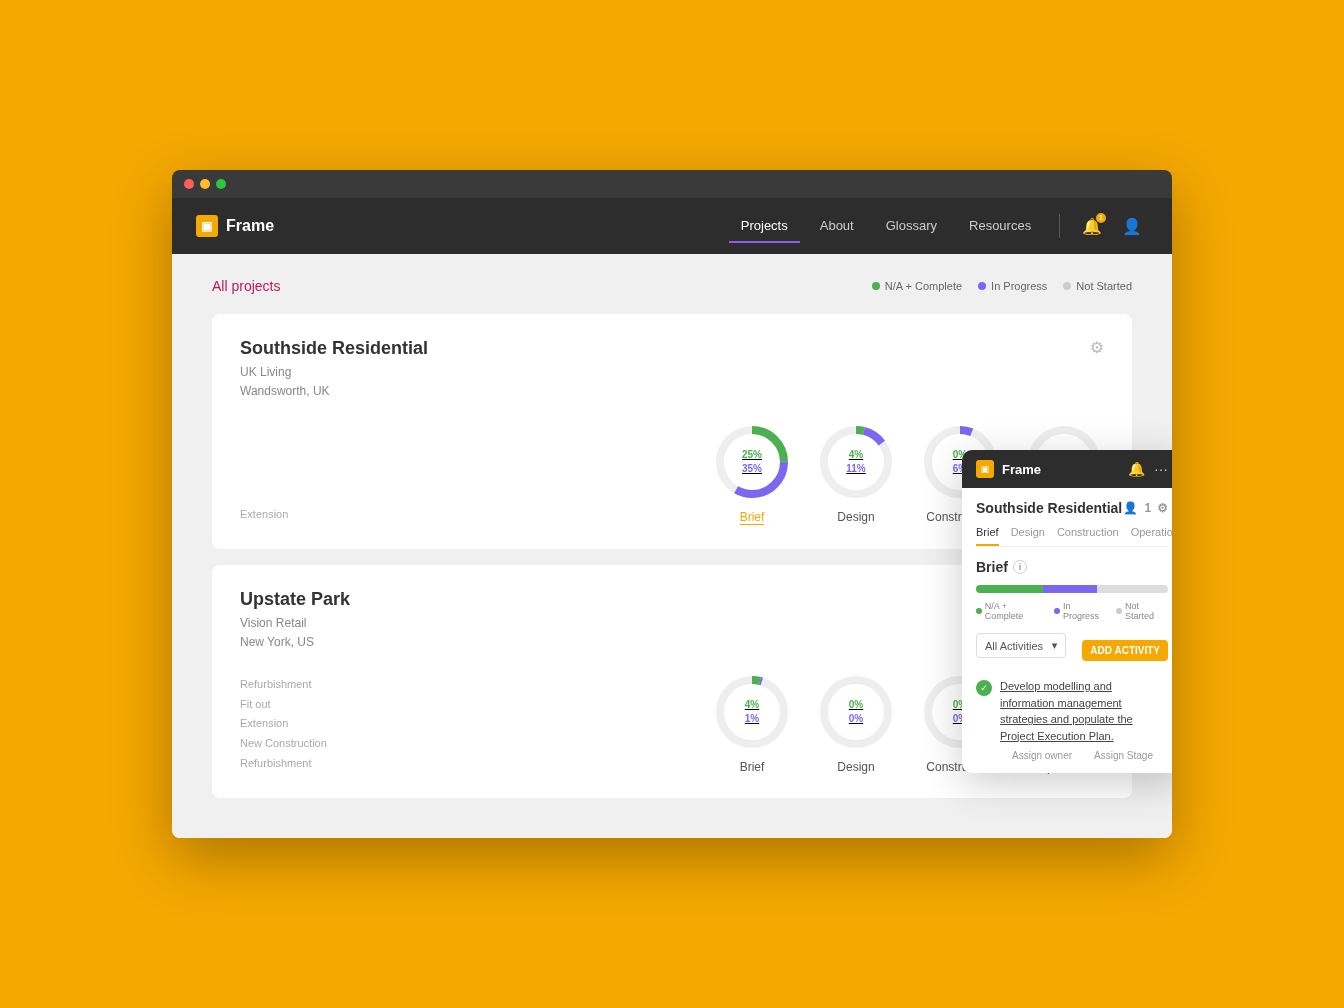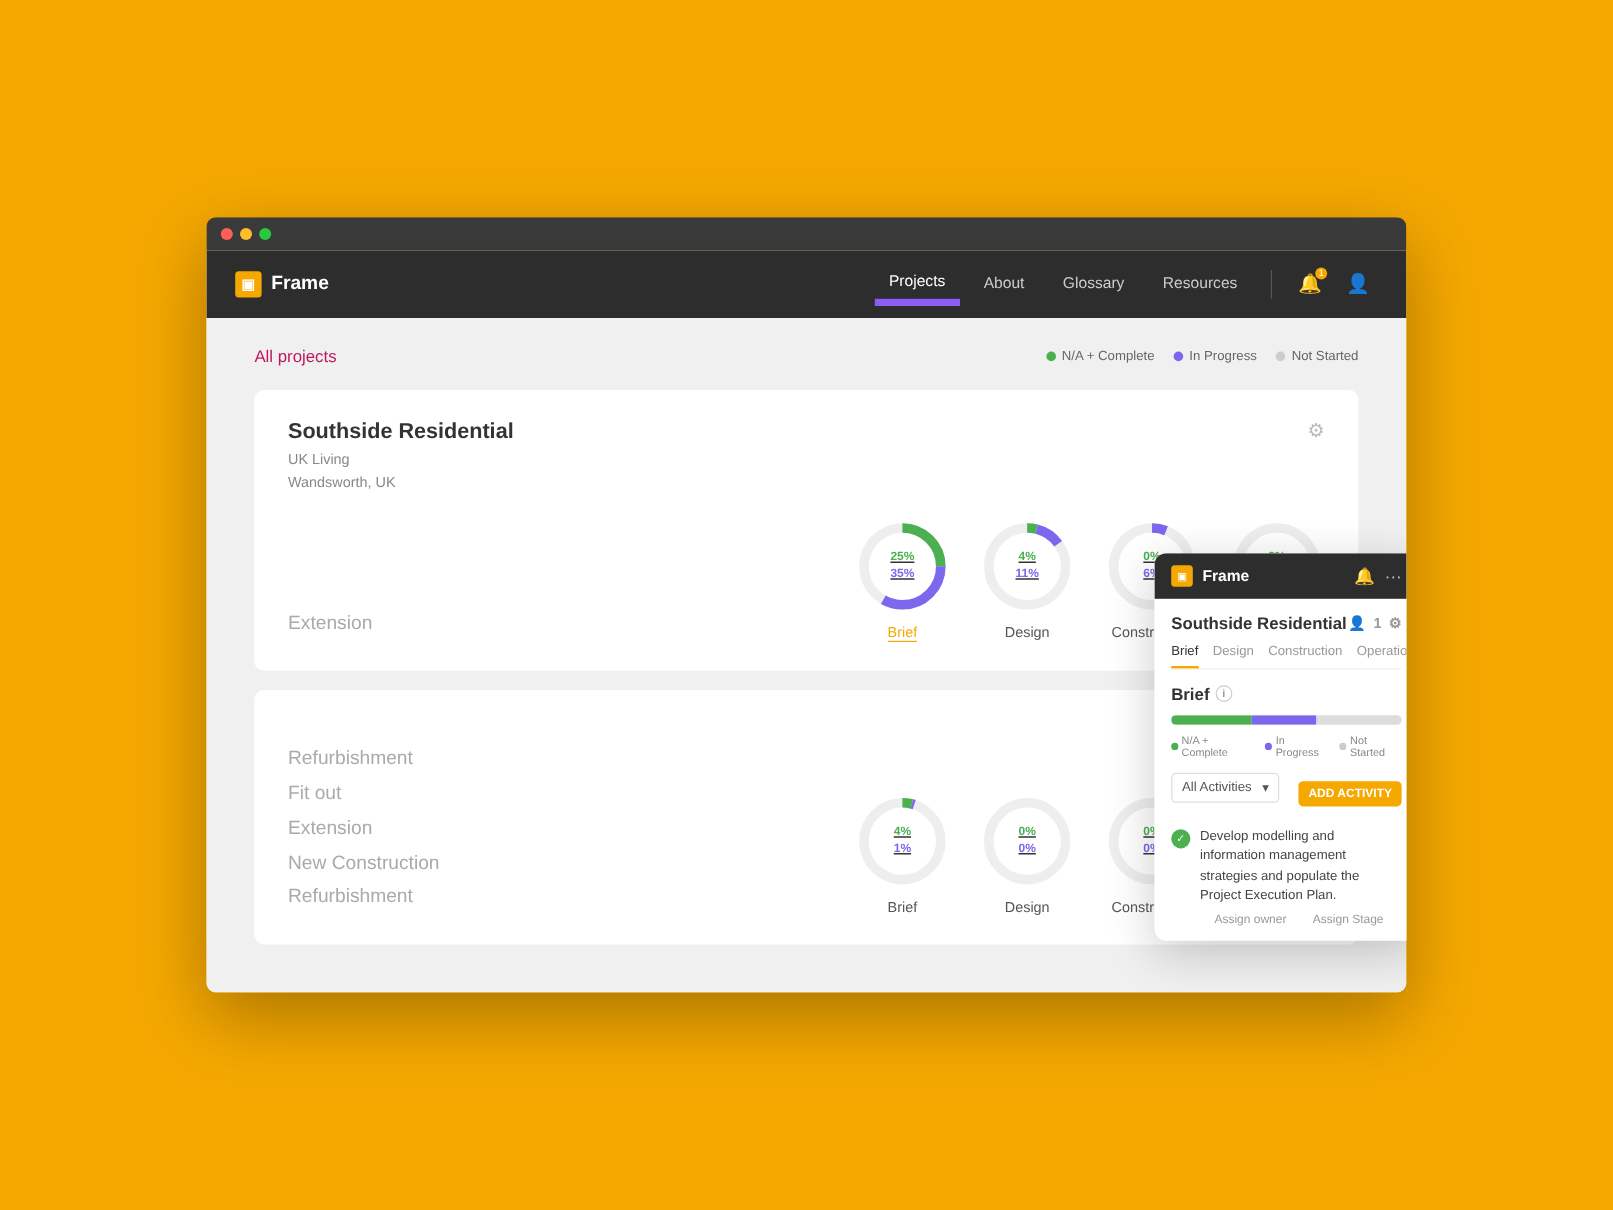--- a/index.html
+++ b/index.html
@@ -78,21 +78,21 @@
     .nav-link {
       color: #ccc;
       font-size: 13px;
       padding: 8px 12px;
       cursor: pointer;
       border-bottom: 2px solid transparent;
       text-decoration: none;
     }
     .nav-link.active {
       color: white;
-      border-bottom: 6px solid #8b5cf6;
+      border-bottom: 2px solid #8b5cf6;
     }
     .nav-divider {
       width: 1px;
       height: 24px;
       background: #555;
       margin: 0 8px;
     }
     .nav-icon-btn {
       color: #ccc;
       cursor: pointer;
@@ -182,21 +182,21 @@
       font-size: 16px;
     }
     .project-body {
       display: flex;
       align-items: flex-end;
       margin-top: 20px;
       gap: 0;
     }
     .project-tags {
       flex: 0 0 180px;
-      font-size: 16px;
+      font-size: 11px;
       color: #aaa;
       line-height: 1.8;
     }
     .project-charts {
       display: flex;
       gap: 24px;
       margin-left: auto;
     }
     .chart-item {
       display: flex;
@@ -393,20 +393,21 @@
       justify-content: center;
       color: white;
       font-size: 9px;
       flex-shrink: 0;
       margin-top: 2px;
     }
     .activity-text {
       font-size: 11px;
       color: #444;
       line-height: 1.5;
+      text-decoration: underline;
     }
     .activity-actions {
       display: flex;
       gap: 10px;
       margin-top: 6px;
     }
     .activity-action-link {
       font-size: 10px;
       color: #999;
       cursor: pointer;
@@ -544,20 +545,30 @@
                   <div class="donut-pct-purple">0%</div>
                 </div>
               </div>
               <span class="chart-label">Operation</span>
             </div>
           </div>
         </div>
       </div>
 
       <div class="project-card">
+        <div class="project-header">
+          <div>
+            <div class="project-name">Upstate Park</div>
+            <div class="project-meta">
+              <div>Vision Retail</div>
+              <div>New York, US</div>
+            </div>
+          </div>
+          <div class="gear-btn">⚙</div>
+        </div>
         <div class="project-body">
           <div class="project-tags">
             <div>Refurbishment</div>
             <div>Fit out</div>
             <div>Extension</div>
             <div>New Construction</div>
             <div>Refurbishment</div>
           </div>
           <div class="project-charts">
 

